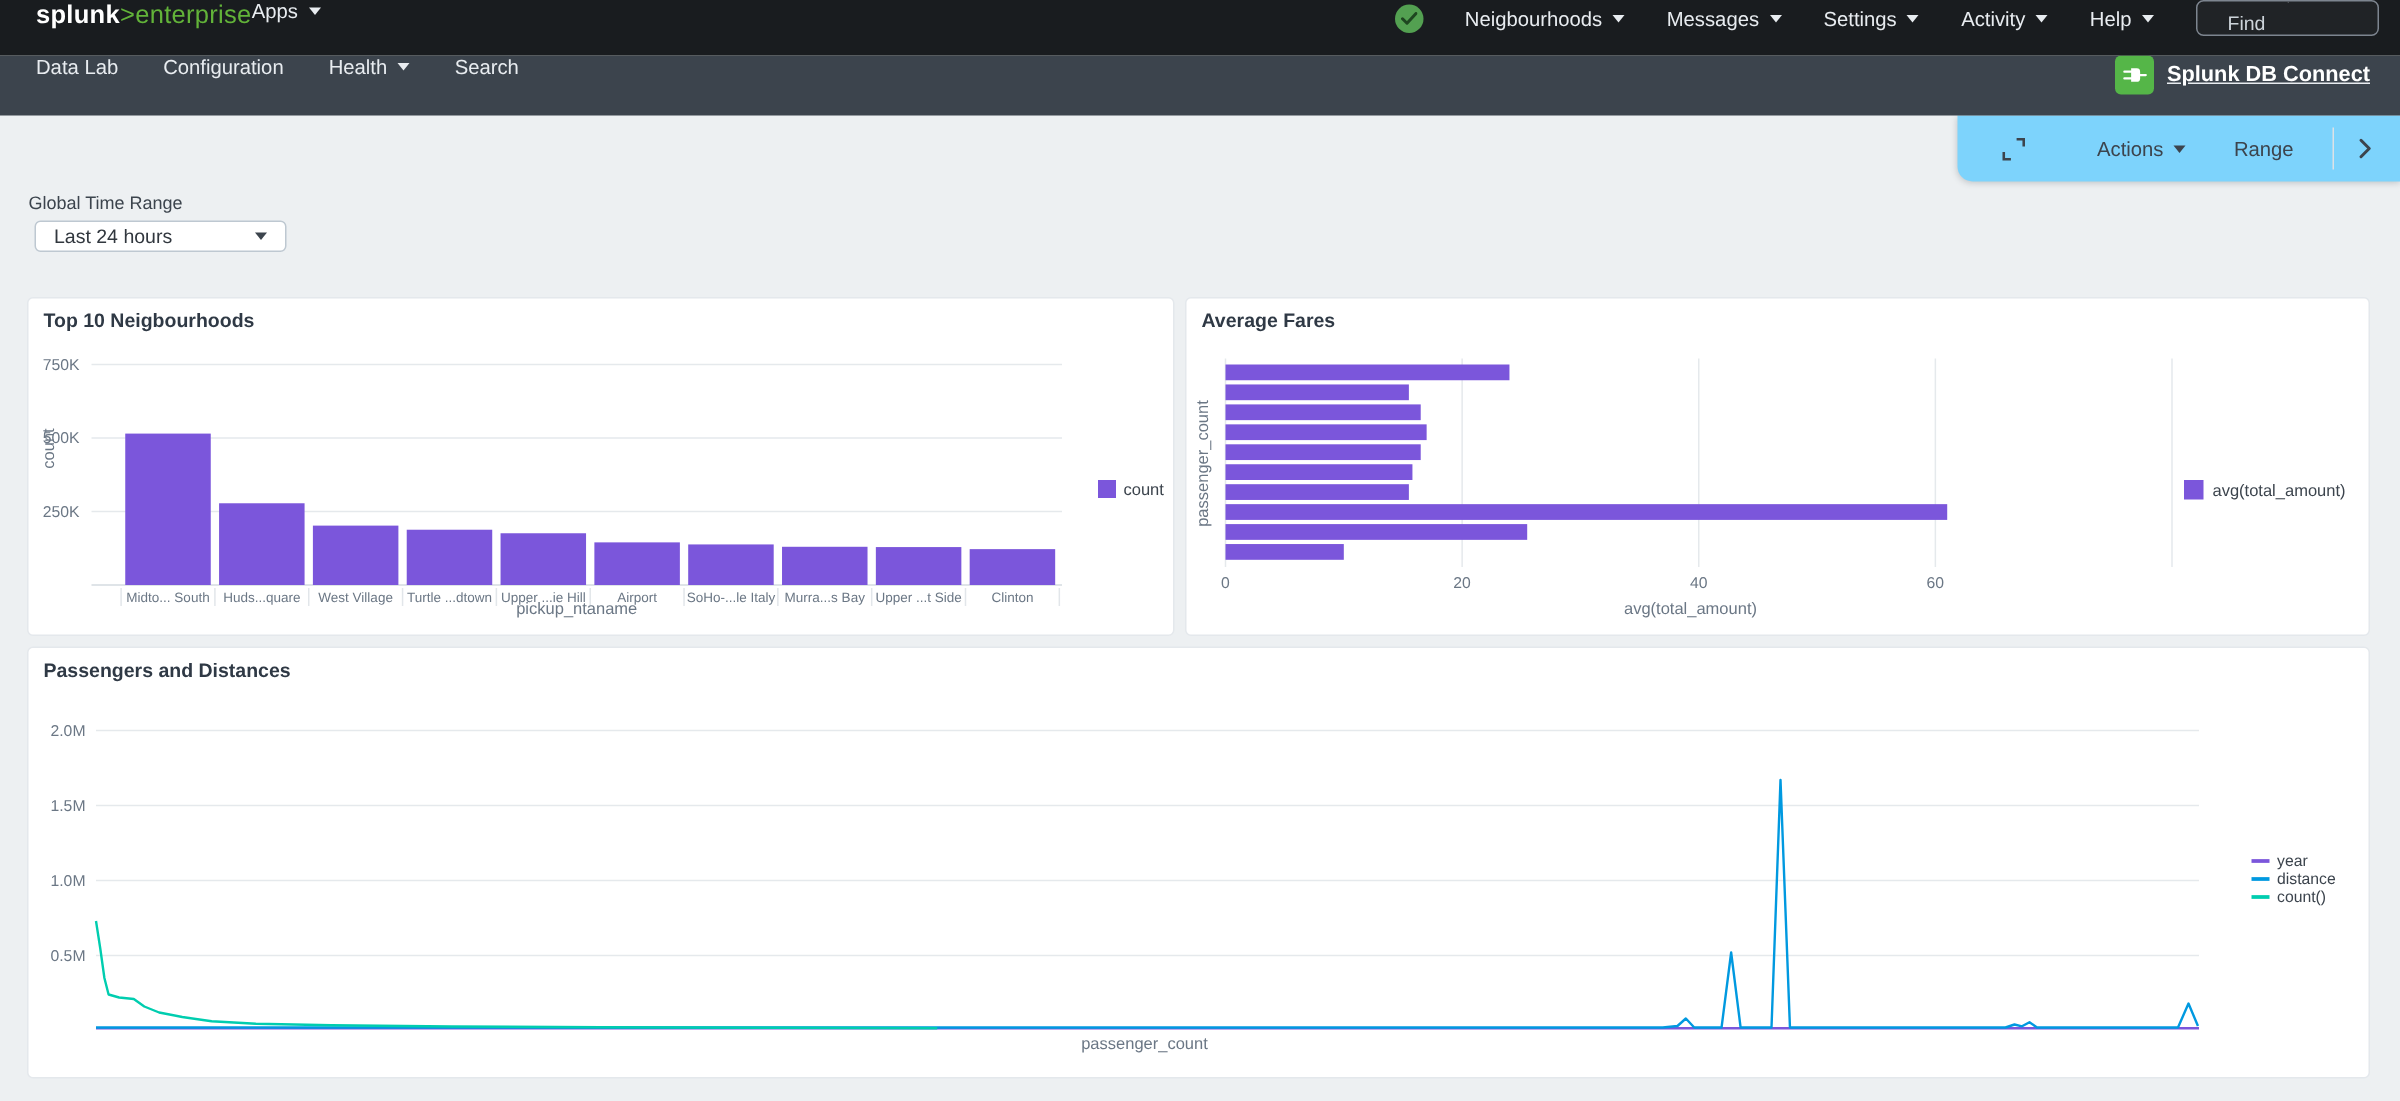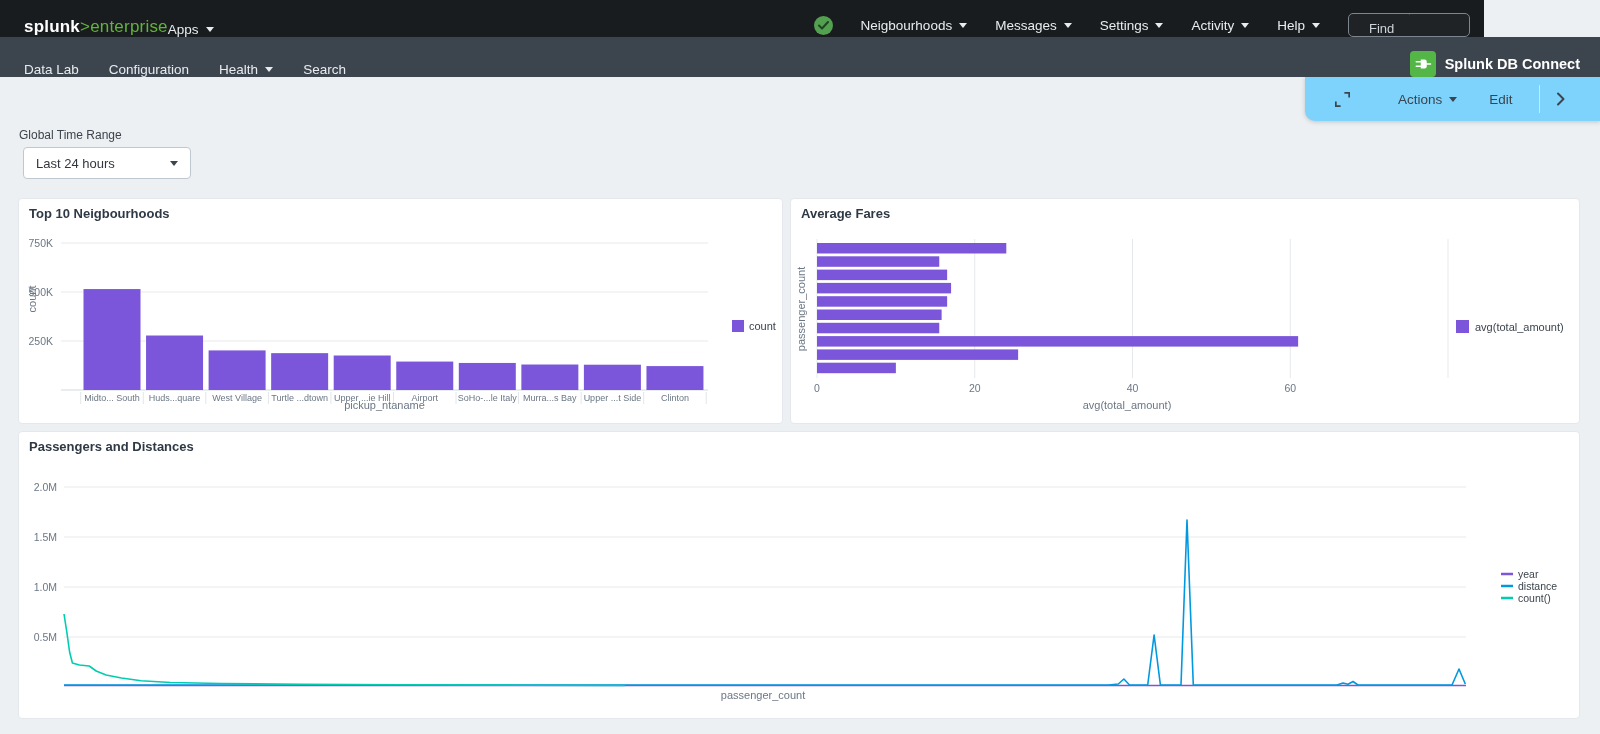--- a/index.html
+++ b/index.html
@@ -1,63 +1,63 @@
 <!DOCTYPE html>
 <html><head>
 <meta charset="utf-8">
 <style>
   * { box-sizing: border-box; margin: 0; padding: 0; }
   html,body { width:1600px; height:734px; overflow:hidden; }
   body { font-family:"Liberation Sans", sans-serif; background:#edf0f2; position:relative; }
   .stage { position:absolute; inset:0; width:1600px; height:734px; }
 
   
-  .topbar { position:absolute; top:0; left:0; width:1484px; height:37px; background:#191c1f;
-            display:flex; align-items:flex-end; color:#e8ecf0; z-index:30; }
+  .topbar { position:absolute; top:0; left:0; width:1600px; height:37px; background:#191c1f;
+            display:flex; align-items:flex-start; color:#e8ecf0; z-index:30; }
   .logo { margin-left:24px; font-size:17px; letter-spacing:.2px; white-space:nowrap; }
   .lg-splunk { color:#ffffff; font-weight:700; }
   .lg-gt, .lg-ent { color:#62b339; font-weight:400; }
   .tb-item { display:flex; align-items:center; font-size:13.5px; color:#e8ecf0; cursor:pointer; white-space:nowrap; }
   .apps { }
   .tb-right { margin-left:auto; display:flex; align-items:center; gap:28px; margin-right:14px; }
   .caret { width:0; height:0; border-left:4px solid transparent; border-right:4px solid transparent;
            border-top:5px solid currentColor; display:inline-block; margin-left:7px; }
   .status-circle { width:19px; height:19px; border-radius:50%; background:#53a051; display:flex;
                    align-items:center; justify-content:center; }
   .findbox { display:flex; align-items:center; gap:6px; border:1px solid #7d858f; border-radius:5px;
              height:24px; width:122px; padding:0 8px; background:rgba(255,255,255,0.03);flex-direction:column; }
   .findbox input { background:transparent; border:none; outline:none; color:#e8ecf0; width:80px;
                    font-size:13px; font-family:"Liberation Sans", sans-serif; }
   .findbox input::placeholder { color:#cdd4da; }
 
   
   .appbar { position:absolute; top:37px; left:0; width:1600px; height:40px; background:#3c444d;
-            display:flex; align-items:flex-end; color:#e8ecf0; z-index:29; }
+            display:flex; align-items:flex-start; color:#e8ecf0; z-index:29; }
   .ab-item { display:flex; align-items:center; font-size:13.5px; margin-left:30px; cursor:pointer; white-space:nowrap; }
   .ab-item:first-child { margin-left:24px; }
-  .ab-right { margin-left:auto; display:flex; align-items:center; gap:9px; margin-right:20px; }
+  .ab-right { margin-left:auto; display:flex; align-items:center; gap:9px; margin-right:20px;text-decoration:underline; }
   .db-icon { width:26px; height:26px; border-radius:4px; background:#55b648; display:flex;
              align-items:center; justify-content:center; }
   .app-name { color:#ffffff; font-size:14.5px; font-weight:700; }
 
   
   .float-toolbar { position:absolute; top:77px; left:1305px; width:295px; height:44px; background:#7dd3fc;
                    border-radius:0 0 0 10px; box-shadow:0 1px 4px rgba(60,68,77,.25); z-index:25;
                    display:flex; align-items:center; color:#3c444d; }
   .ft-btn { display:flex; align-items:center; font-size:13.5px; color:#3c444d; cursor:pointer; }
   .ft-expand { margin-left:28px; }
   .ft-actions { margin-left:46px; }
   .ft-edit { margin-left:32px; }
   .ft-divider { width:1px; height:28px; background:#dde2e6; margin-left:26px; }
   .ft-chevron { margin-left:16px; }
 
   
   .page-title { position:absolute; left:14px; top:84px; font-size:21px; font-weight:700; color:#2f3945; }
   .tr-label { position:absolute; left:19px; top:128px; font-size:12px; color:#3c444d; }
-  .tr-dropdown { position:absolute; left:23px; top:147px; width:168px; height:32px; background:#fff;
+  .tr-dropdown { position:absolute; left:23px; top:147px; width:168px; height:21px; background:#fff;
                  border:1px solid #bec8d1; border-radius:4px; display:flex; align-items:center;
                  padding:0 12px; cursor:pointer; color:#31373e; font-size:13px; }
   .tr-dropdown .caret { margin-left:auto; color:#3c444d; }
 
   
   .panel { position:absolute; background:#ffffff; border:1px solid #e4e8ec; border-radius:4px; }
   .panel-title { position:absolute; left:10px; top:7px; font-size:13px; font-weight:700; color:#2f3945; z-index:2; }
   .panel svg { position:absolute; left:0; top:0; }
   svg text { font-family:"Liberation Sans", sans-serif; }
   #panel-top10 { left:18px; top:198px; width:765px; height:226px; }
@@ -145,21 +145,21 @@
       <svg width="19" height="19" viewBox="0 0 20 20">
         <path d="M3 12 V17 H8" stroke="#3c444d" stroke-width="1.8" fill="none"></path>
         <path d="M12 3 H17 V8" stroke="#3c444d" stroke-width="1.8" fill="none"></path>
       </svg>
     </div>
     <div class="ft-btn ft-actions">
       <span>Actions</span>
       <span class="caret"></span>
     </div>
     <div class="ft-btn ft-edit">
-      <span>Edit</span>
+      <span>Range</span>
     </div>
     <div class="ft-divider"></div>
     <div class="ft-btn ft-chevron">
       <svg width="9" height="14" viewBox="0 0 9 14">
         <path d="M2 1.5 L7.5 7 L2 12.5" stroke="#3c444d" stroke-width="2" fill="none" stroke-linecap="round" stroke-linejoin="round"></path>
       </svg>
     </div>
   </div>
 
   <div class="tr-label">Global Time Range</div>

